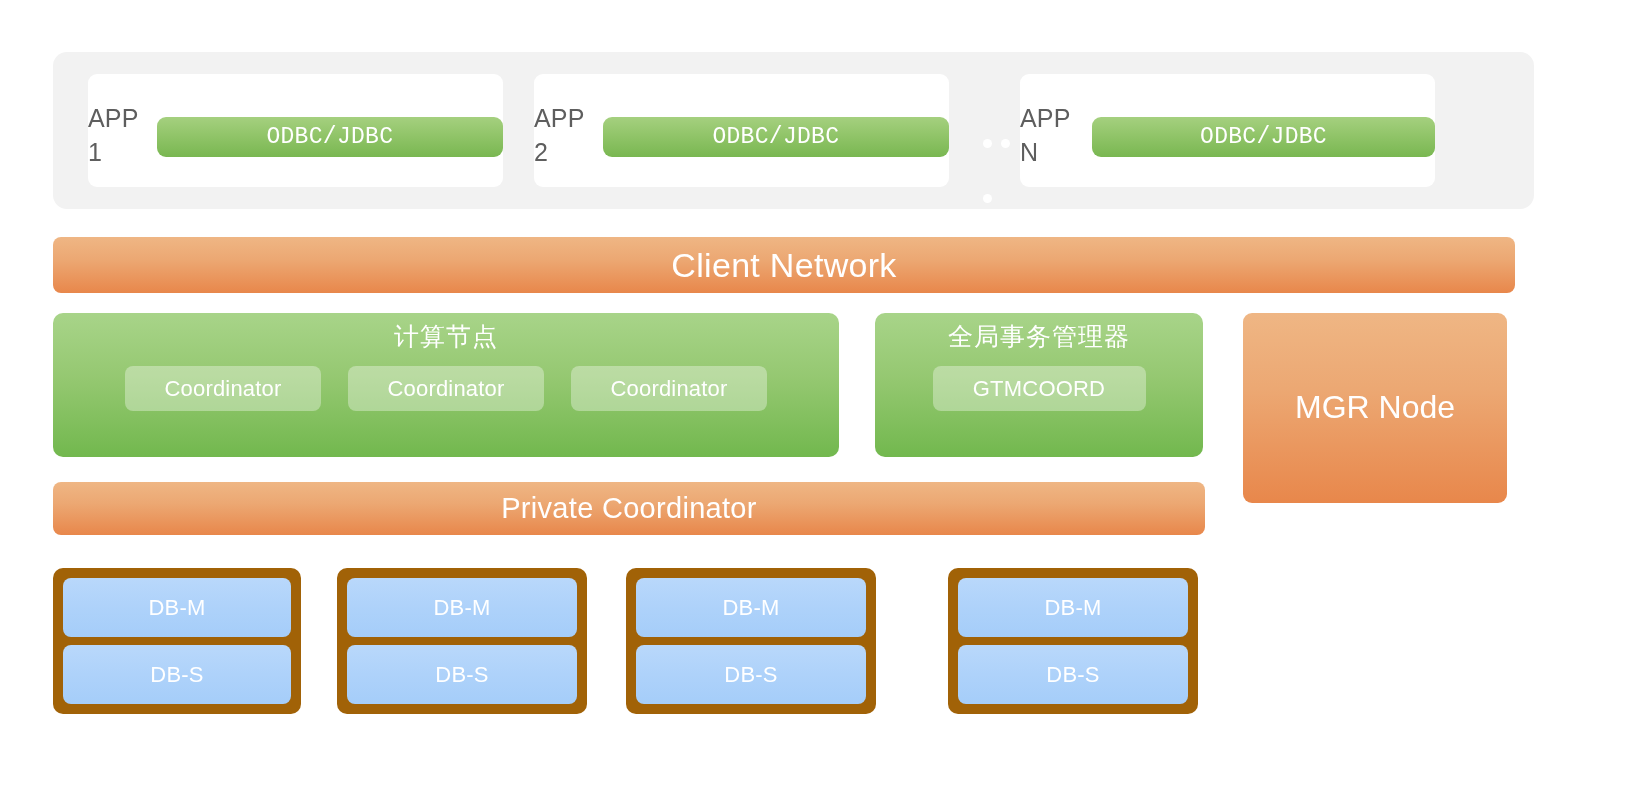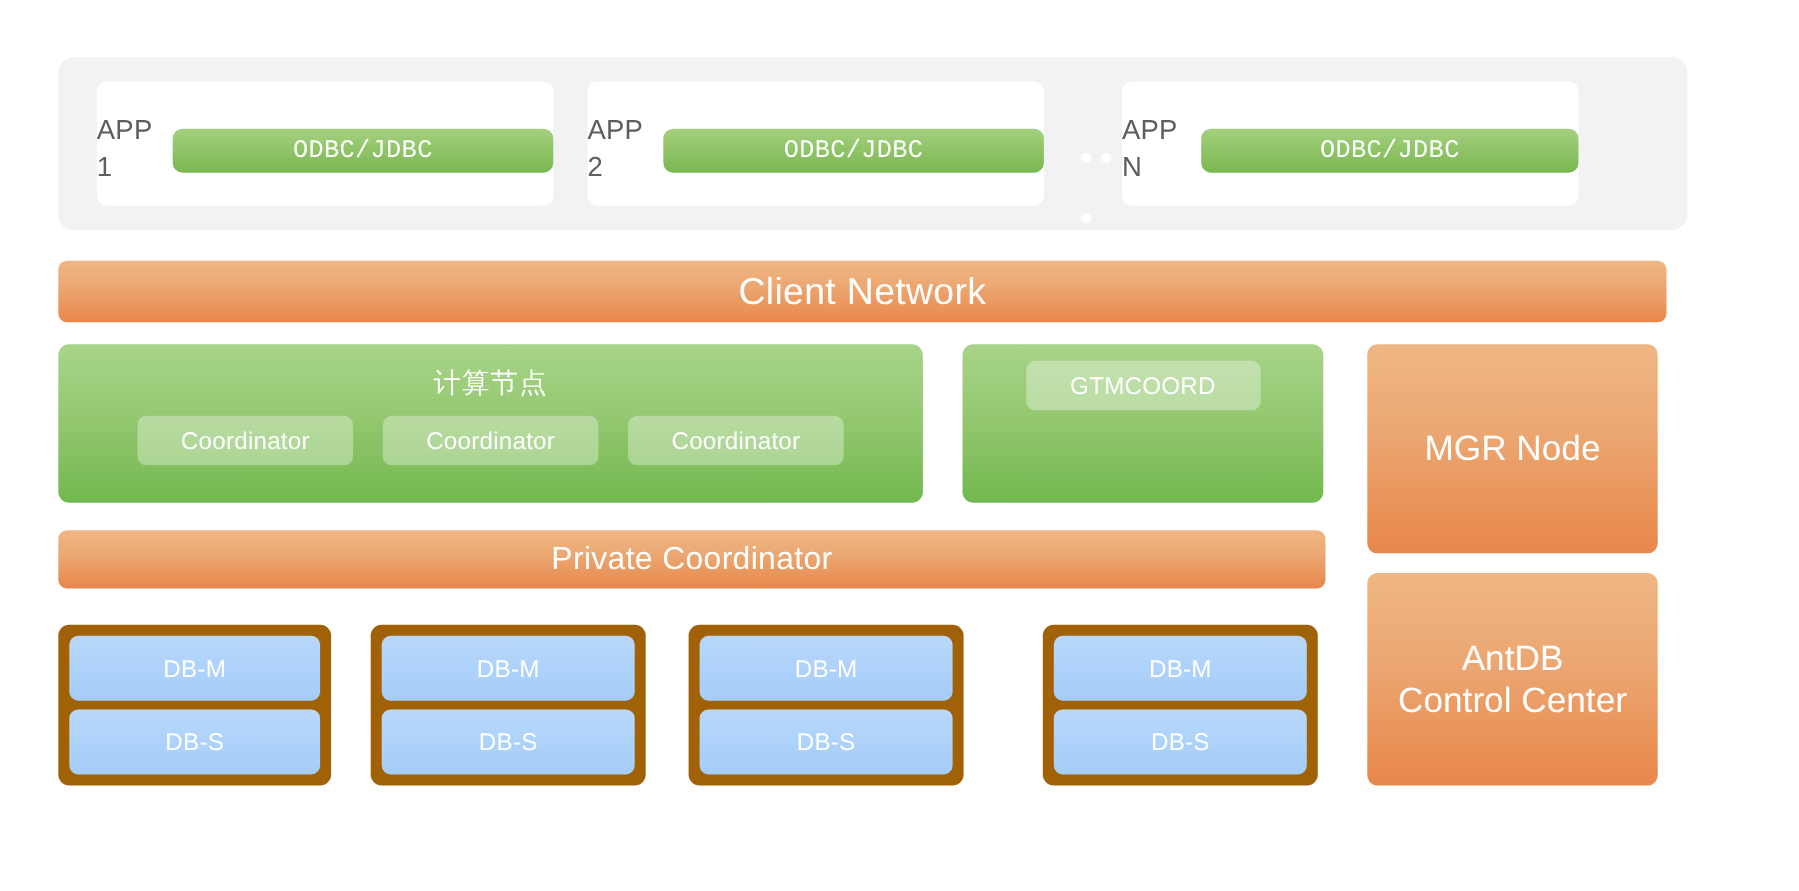--- a/index.html
+++ b/index.html
@@ -113,21 +113,21 @@
     color: #ffffff;
   }
 
   .green-panel.compute { left: 53px;  top: 313px; width: 786px; height: 144px; }
   .green-panel.gtm     { left: 875px; top: 313px; width: 328px; height: 144px; }
 
   .panel-title {
     text-align: center;
     font-size: 25px;
     line-height: 30px;
-    padding-top: 20px;
+    padding-top: 8px;
     letter-spacing: 1px;
   }
 
   .chip-row {
     display: flex;
     justify-content: center;
     gap: 27px;
     margin-top: 15px;
   }
 
@@ -228,35 +228,30 @@
   <div class="green-panel compute">
     <div class="panel-title">计算节点</div>
     <div class="chip-row">
       <div class="chip coord">Coordinator</div>
       <div class="chip coord">Coordinator</div>
       <div class="chip coord">Coordinator</div>
     </div>
   </div>
 
   <div class="green-panel gtm">
+    <div class="panel-title">全局事务管理器</div>
     <div class="chip-row">
       <div class="chip gtmc">GTMCOORD</div>
     </div>
   </div>
 
   <div class="net-bar private">Private Coordinator</div>
 
   <div class="side-panel mgr">MGR Node</div>
 
-  <div class="side-panel acc">
-    <div>
-      <div>AntDB</div>
-      <div>Control Center</div>
-    </div>
-  </div>
 
   <div class="db-cluster k1">
     <div class="db-node">DB-M</div>
     <div class="db-node">DB-S</div>
   </div>
 
   <div class="db-cluster k2">
     <div class="db-node">DB-M</div>
     <div class="db-node">DB-S</div>
   </div>

